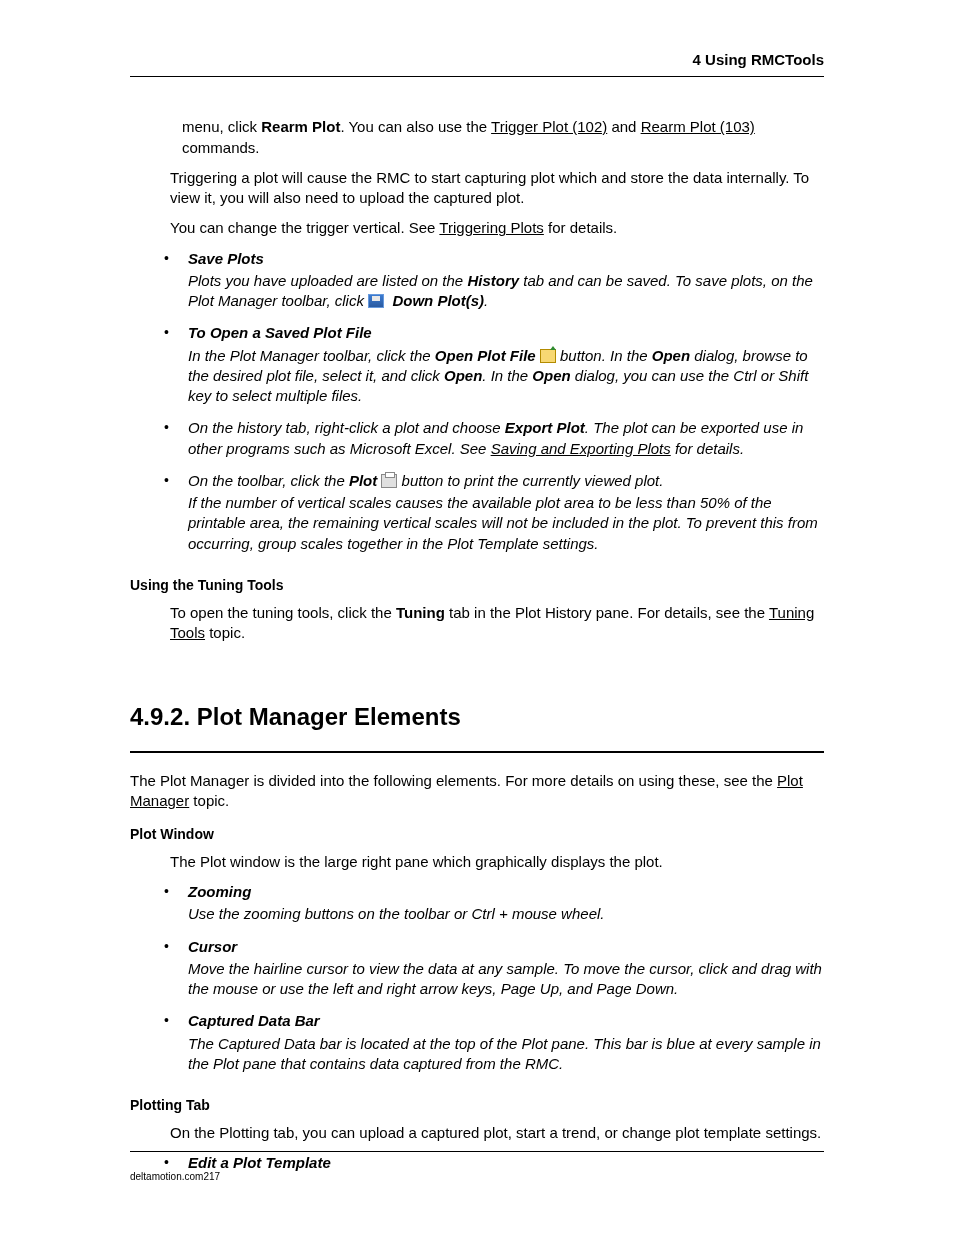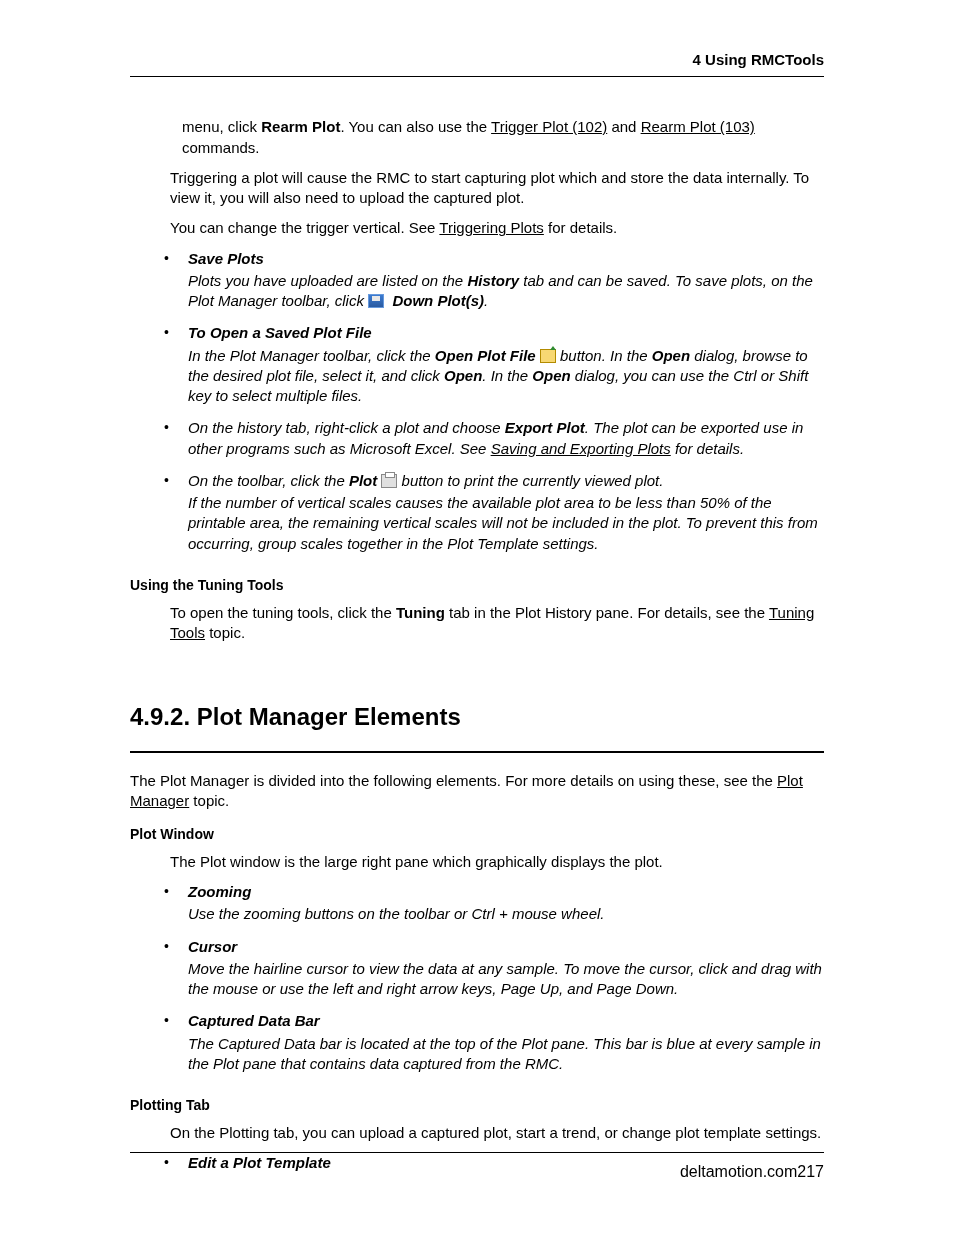--- a/index.html
+++ b/index.html
@@ -90,24 +90,24 @@
   .icon.gear {
     border-radius:50%;
     background: radial-gradient(circle,#fff 30%,#bbb 31%,#bbb 60%,transparent 61%);
     box-shadow: 0 0 0 1px #999 inset;
   }
   .footer {
     position: absolute;
     left: 130px; right: 130px;
     bottom: 52px;
     border-top: 1.5px solid #000;
-    padding-top: 8px;
+    padding-top: 18px;
     display: flex;
-    justify-content: flex-end;
-    font-size: 16px;
+    justify-content: flex-start;
+    font-size: 10px;
   }
 </style>
 </head>
 <body>
 
 <div class="page">
 
   <div class="header-right">4  Using RMCTools</div>
 
   <div class="para-l0">

